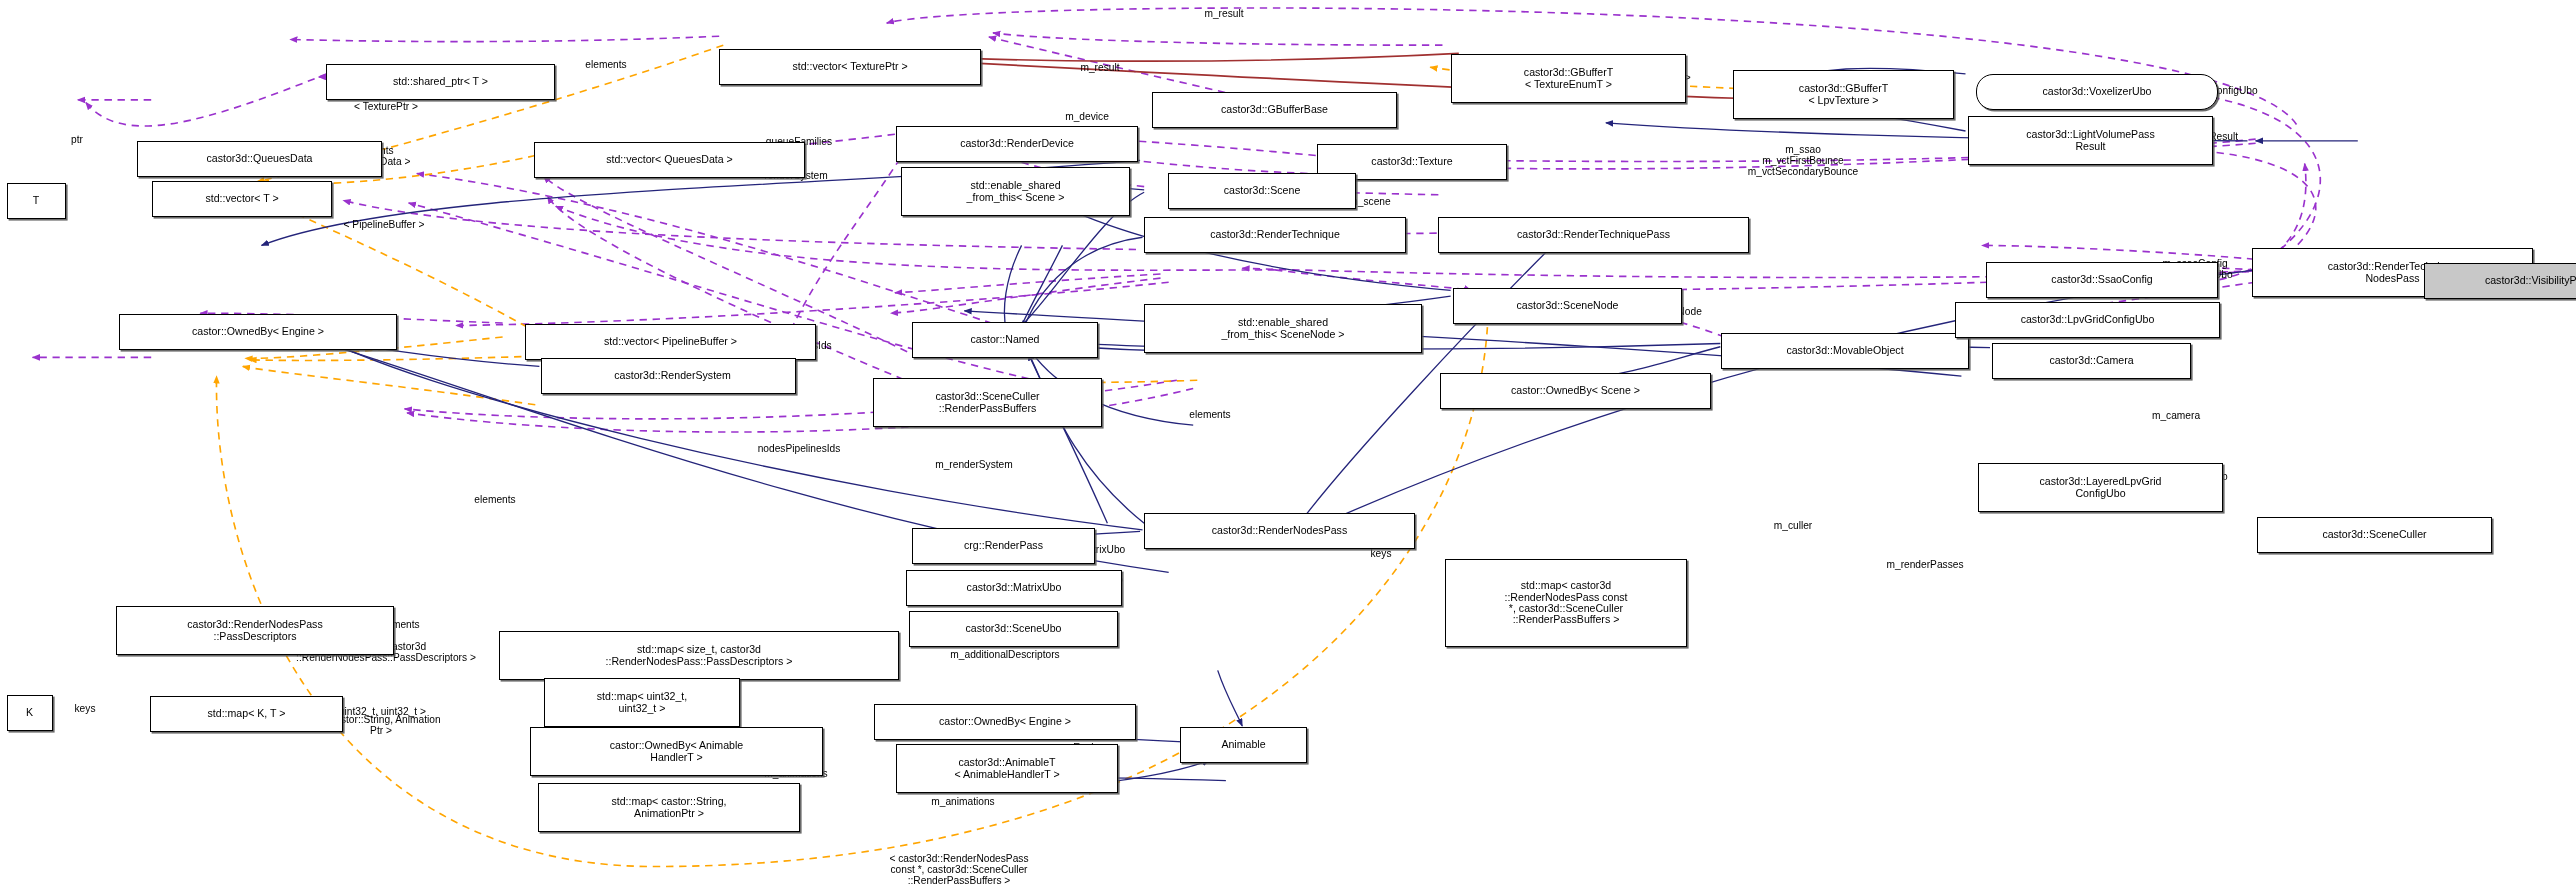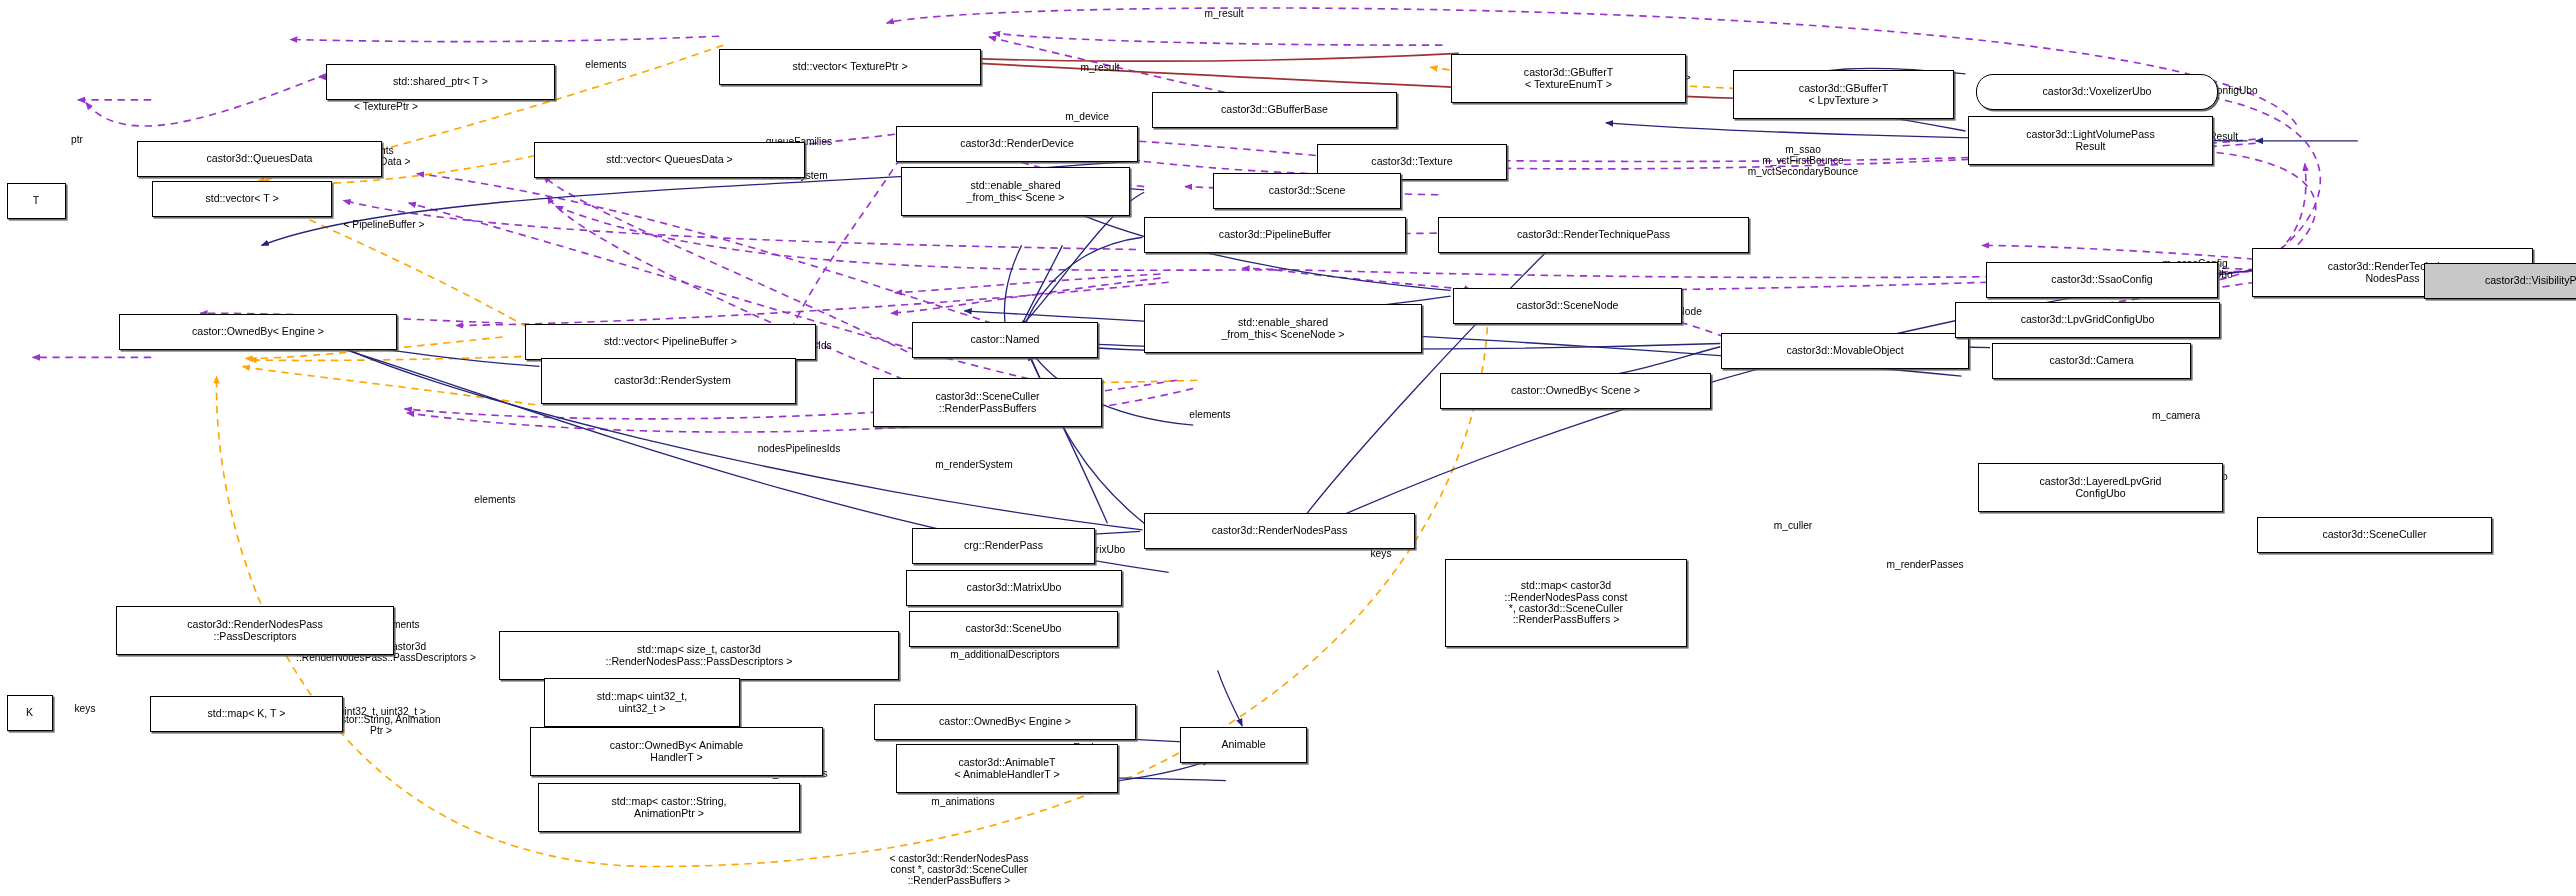--- a/index.html
+++ b/index.html
@@ -229,22 +229,22 @@
     <div class="node" style="left: 326px; top: 64px; width: 229px; height: 36px;"><span>std::shared_ptr&lt; T &gt;</span></div>
     <div class="node" style="left: 137px; top: 141px; width: 245px; height: 36px;"><span>castor3d::QueuesData</span></div>
     <div class="node" style="left: 152px; top: 181px; width: 180px; height: 36px;"><span>std::vector&lt; T &gt;</span></div>
     <div class="node" style="left: 534px; top: 142px; width: 271px; height: 36px;"><span>std::vector&lt; QueuesData &gt;</span></div>
     <div class="node" style="left: 719px; top: 49px; width: 262px; height: 36px;"><span>std::vector&lt; TexturePtr &gt;</span></div>
     <div class="node" style="left: 896px; top: 126px; width: 242px; height: 36px;"><span>castor3d::RenderDevice</span></div>
     <div class="node" style="left: 901px; top: 167px; width: 229px; height: 49px;"><span>std::enable_shared
 _from_this&lt; Scene &gt;</span></div>
     <div class="node" style="left: 1152px; top: 92px; width: 245px; height: 36px;"><span>castor3d::GBufferBase</span></div>
     <div class="node" style="left: 1317px; top: 144px; width: 190px; height: 36px;"><span>castor3d::Texture</span></div>
-    <div class="node" style="left: 1213px; top: 173px; width: 188px; height: 36px;"><span>castor3d::Scene</span></div>
-    <div class="node" style="left: 1144px; top: 217px; width: 262px; height: 36px;"><span>castor3d::PipelineBuffer</span></div>
+    <div class="node" style="left: 1168px; top: 173px; width: 188px; height: 36px;"><span>castor3d::Scene</span></div>
+    <div class="node" style="left: 1144px; top: 217px; width: 262px; height: 36px;"><span>castor3d::RenderTechnique</span></div>
     <div class="node" style="left: 1438px; top: 217px; width: 311px; height: 36px;"><span>castor3d::RenderTechniquePass</span></div>
     <div class="node" style="left: 1451px; top: 54px; width: 235px; height: 49px;"><span>castor3d::GBufferT
 &lt; TextureEnumT &gt;</span></div>
     <div class="node" style="left: 1733px; top: 70px; width: 221px; height: 49px;"><span>castor3d::GBufferT
 &lt; LpvTexture &gt;</span></div>
     <div class="node" style="left: 1976px; top: 74px; width: 242px; height: 36px; border-radius: 17px;"><span>castor3d::VoxelizerUbo</span></div>
     <div class="node" style="left: 1968px; top: 116px; width: 245px; height: 49px;"><span>castor3d::LightVolumePass
 Result</span></div>
     <div class="node" style="left: 912px; top: 322px; width: 186px; height: 36px;"><span>castor::Named</span></div>
     <div class="node" style="left: 1144px; top: 304px; width: 278px; height: 49px;"><span>std::enable_shared
@@ -252,21 +252,21 @@
     <div class="node" style="left: 1453px; top: 288px; width: 229px; height: 36px;"><span>castor3d::SceneNode</span></div>
     <div class="node" style="left: 1721px; top: 333px; width: 248px; height: 36px;"><span>castor3d::MovableObject</span></div>
     <div class="node" style="left: 1992px; top: 343px; width: 199px; height: 36px;"><span>castor3d::Camera</span></div>
     <div class="node" style="left: 1986px; top: 262px; width: 232px; height: 36px;"><span>castor3d::SsaoConfig</span></div>
     <div class="node" style="left: 1955px; top: 302px; width: 265px; height: 36px;"><span>castor3d::LpvGridConfigUbo</span></div>
     <div class="node" style="left: 2252px; top: 248px; width: 281px; height: 49px;"><span>castor3d::RenderTechnique
 NodesPass</span></div>
     <div class="node hl" style="left: 2424px; top: 263px; width: 230px; height: 36px;"><span>castor3d::VisibilityPass</span></div>
     <div class="node" style="left: 119px; top: 314px; width: 278px; height: 36px;"><span>castor::OwnedBy&lt; Engine &gt;</span></div>
     <div class="node" style="left: 525px; top: 324px; width: 291px; height: 36px;"><span>std::vector&lt; PipelineBuffer &gt;</span></div>
-    <div class="node" style="left: 541px; top: 358px; width: 255px; height: 46px; padding-left: 8px;"><span>castor3d::RenderSystem</span></div>
+    <div class="node" style="left: 541px; top: 358px; width: 255px; height: 36px; padding-left: 8px;"><span>castor3d::RenderSystem</span></div>
     <div class="node" style="left: 873px; top: 378px; width: 229px; height: 49px;"><span>castor3d::SceneCuller
 ::RenderPassBuffers</span></div>
     <div class="node" style="left: 1440px; top: 373px; width: 271px; height: 36px;"><span>castor::OwnedBy&lt; Scene &gt;</span></div>
     <div class="node" style="left: 1978px; top: 463px; width: 245px; height: 49px;"><span>castor3d::LayeredLpvGrid
 ConfigUbo</span></div>
     <div class="node" style="left: 2257px; top: 517px; width: 235px; height: 36px;"><span>castor3d::SceneCuller</span></div>
     <div class="node" style="left: 1144px; top: 513px; width: 271px; height: 36px;"><span>castor3d::RenderNodesPass</span></div>
     <div class="node" style="left: 912px; top: 528px; width: 183px; height: 36px;"><span>crg::RenderPass</span></div>
     <div class="node" style="left: 906px; top: 570px; width: 216px; height: 36px;"><span>castor3d::MatrixUbo</span></div>
     <div class="node" style="left: 909px; top: 611px; width: 209px; height: 36px;"><span>castor3d::SceneUbo</span></div>

